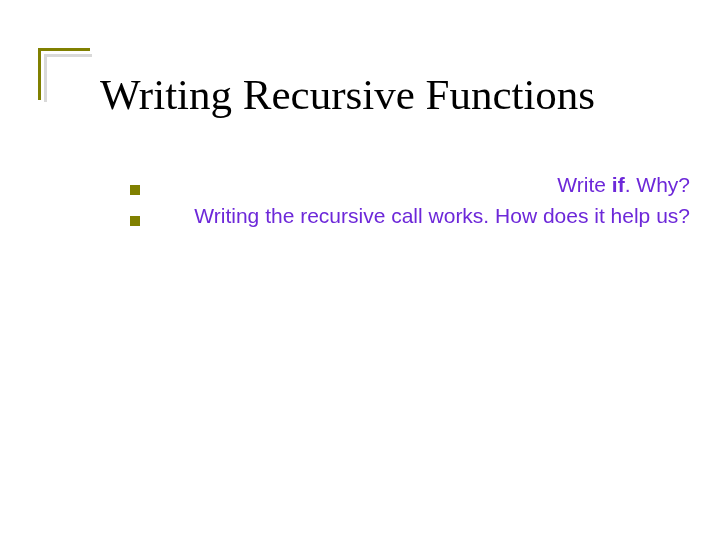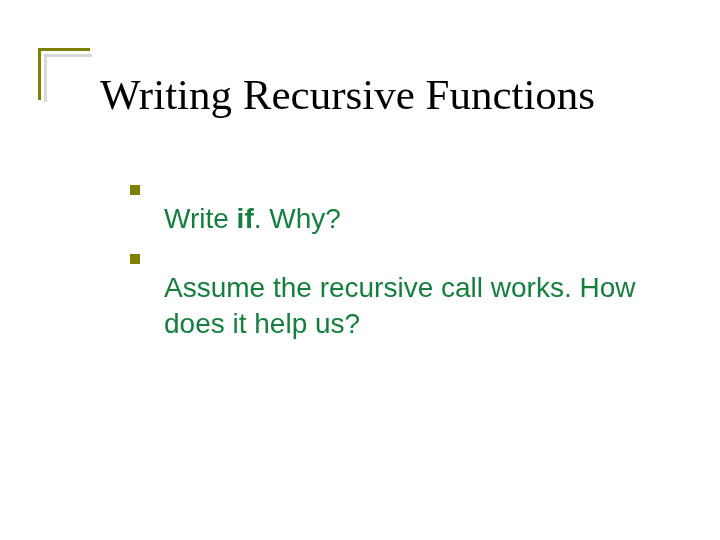--- a/index.html
+++ b/index.html
@@ -9,20 +9,21 @@
     height: 540px;
     background: #ffffff;
     font-family: Verdana, Geneva, sans-serif;
     overflow: hidden;
   }
   .slide {
     position: relative;
     width: 720px;
     height: 528px;
     box-sizing: border-box;
+    text-align: right;
   }
   .corner {
     position: absolute;
     left: 38px;
     top: 48px;
     width: 52px;
     height: 52px;
   }
   .corner .h {
     position: absolute;
@@ -79,24 +80,23 @@
   .bullet {
     flex: 0 0 auto;
     width: 10px;
     height: 10px;
     background: #808000;
     margin-top: 13px;
     margin-right: 24px;
   }
   .text {
     flex: 1 1 auto;
-    font-size: 28px;
+    font-size: 21px;
     line-height: 1.28;
-    color: #15803d;
-    margin-top: 29px;
+    color: #6d28d9;
   }
   .text b {
     font-weight: bold;
   }
 </style>
 </head>
 <body>
 
 <div class="slide">
 
@@ -109,17 +109,17 @@
 
   <div class="title">Writing Recursive Functions</div>
 
   <div class="body">
     <div class="item">
       <div class="bullet"></div>
       <div class="text"><span>Write </span><b>if</b><span>.  Why?</span></div>
     </div>
     <div class="item">
       <div class="bullet"></div>
-      <div class="text"><span>Assume the recursive call works.  How does it help us?</span><b></b><span></span></div>
+      <div class="text"><span>Writing the recursive call works.  How does it help us?</span><b></b><span></span></div>
     </div>
   </div>
 
 </div>
 
 </body></html>

